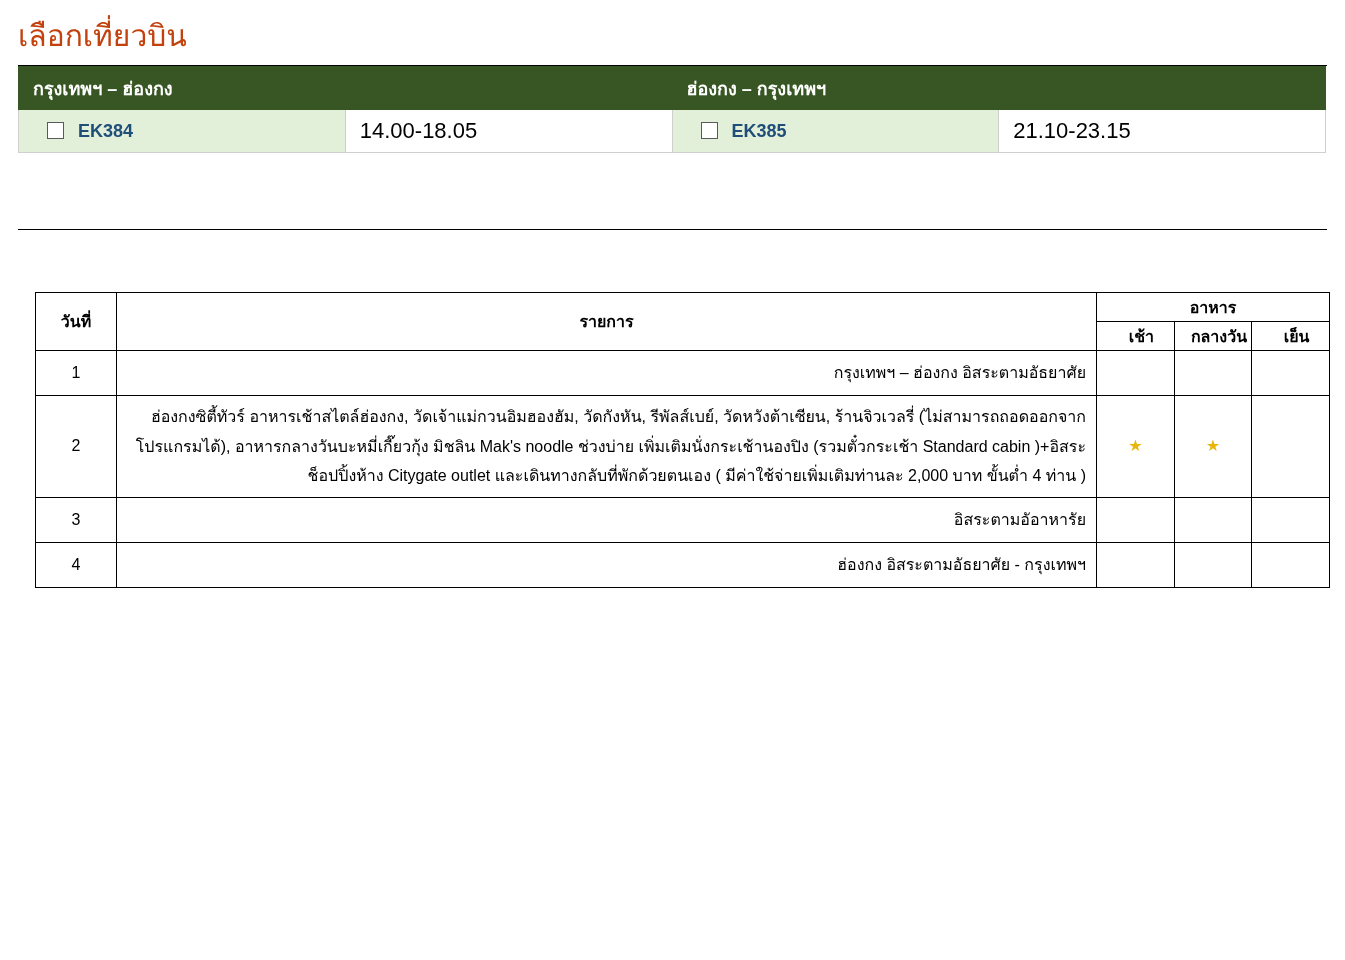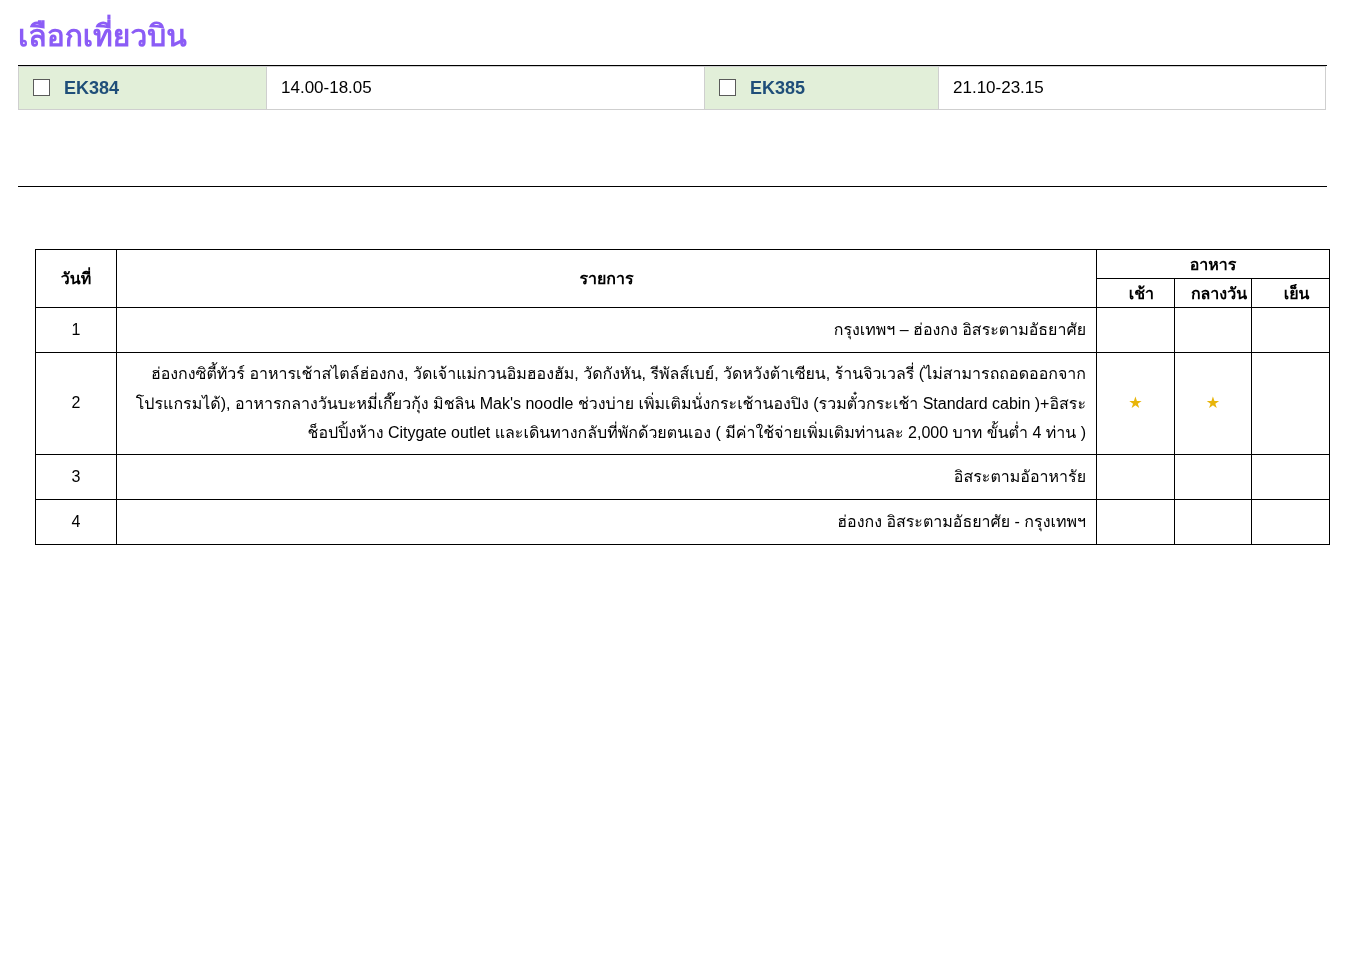--- a/index.html
+++ b/index.html
@@ -18,22 +18,22 @@
     position: relative;
     width: 1345px;
     height: 960px;
     box-sizing: border-box;
     padding: 0 18px;
   }
 
   
   .h1 {
     font-size: 30px;
-    font-weight: bold;
-    color: #8b5cf6;
+    font-weight: normal;
+    color: #c2410c;
     letter-spacing: 0px;
     margin: 12px 0 0 0;
     padding: 0 0 6px 0;
   }
   .rule {
     border: none;
     border-top: 1px solid #000000;
     margin: 0 0 0 0;
     height: 0;
   }
@@ -59,28 +59,28 @@
   table.flights td.hdr {
     background: #375623;
     color: #ffffff;
     font-weight: bold;
     font-size: 18px;
     padding-left: 14px;
     border: 1px solid #375623;
   }
   table.flights td.code {
     background: #e2efd9;
-    padding-left: 14px;
+    padding-left: 28px;
     color: #1f4e79;
     font-weight: bold;
     font-size: 18px;
   }
   table.flights td.time {
     padding-left: 14px;
-    font-size: 17px;
+    font-size: 22px;
     color: #000000;
   }
   .checkbox {
     display: inline-block;
     width: 15px;
     height: 15px;
     border: 1px solid #5a5a5a;
     background: #ffffff;
     vertical-align: -2px;
     margin-right: 14px;
@@ -134,20 +134,24 @@
 <body>
 
 <div class="page">
 
   <div class="h1">เลือกเที่ยวบิน</div>
   <hr class="rule">
 
 
   <table class="flights">
     <tbody>
+        <tr>
+      <td class="hdr" colspan="2">กรุงเทพฯ – ฮ่องกง</td>
+      <td class="hdr" colspan="2">ฮ่องกง – กรุงเทพฯ</td>
+    </tr>
     <tr>
       <td class="code" style="width:232px">
         <span class="checkbox"></span><span>EK384</span>
       </td>
       <td class="time" style="width:422px">14.00-18.05</td>
       <td class="code" style="width:218px">
         <span class="checkbox"></span><span>EK385</span>
       </td>
       <td class="time">21.10-23.15</td>
     </tr>

